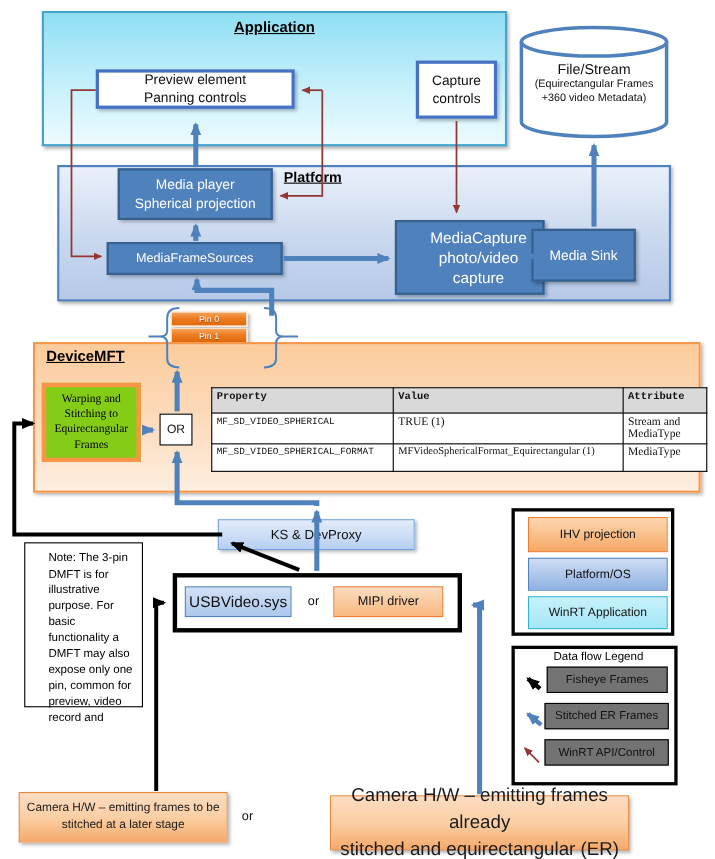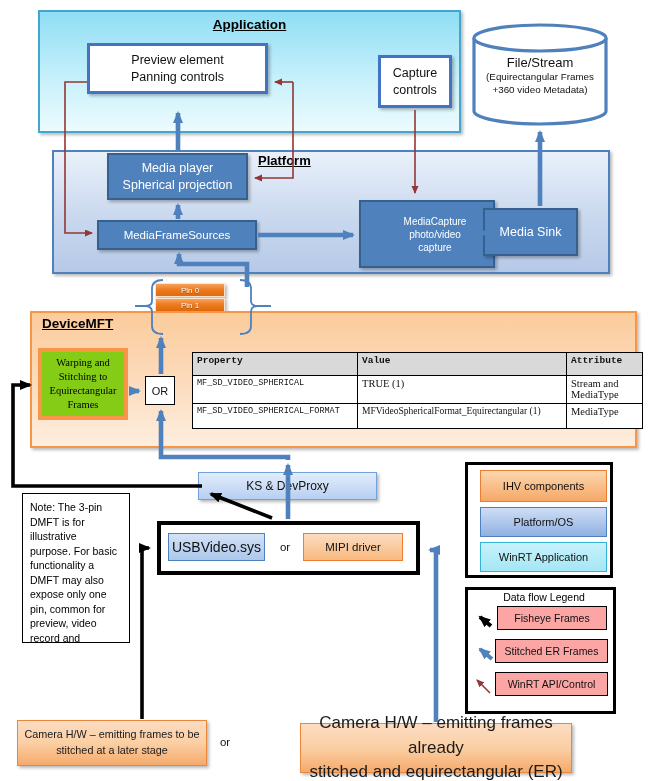--- a/index.html
+++ b/index.html
@@ -48,71 +48,71 @@
   .ks{left:198px;top:472px;width:179px;height:28px;font-size:12px;
     background:linear-gradient(180deg,#e3edfa,#b7cff2);border:1.5px solid #6fa1dc;}
   .drvwrap{left:157px;top:521px;width:263px;height:54px;background:#fff;border:4px solid #000;}
   .usb{left:168px;top:533px;width:97px;height:28px;font-size:14px;
     background:linear-gradient(180deg,#d3e2f6,#acc8ec);border:1.5px solid #4f81bd;}
   .mipi{left:303px;top:533px;width:100px;height:28px;font-size:11.5px;
     background:linear-gradient(180deg,#fcdcc0,#f8b97f);border:1.5px solid #ed7d31;}
   .orlbl{font-size:11.5px;color:#111;}
 
   .note{left:22px;top:493px;width:108px;height:150px;background:#fff;border:1.5px solid #000;
-    font-size:10.5px;line-height:14.5px;padding:6px 4px 0 7px;color:#000;}
+    font-size:10.5px;line-height:14.5px;padding:6px 4px 0 21px;color:#000;}
 
   .leg1{left:465px;top:462px;width:148px;height:116px;background:#fff;border:3px solid #000;}
   .leg-ihv{left:480px;top:470px;width:127px;height:32px;font-size:11px;
     background:linear-gradient(180deg,#fcd7b0,#f6a866);border:1.5px solid #ed7d31;}
   .leg-pos{left:480px;top:507px;width:127px;height:30px;font-size:11px;
     background:linear-gradient(180deg,#cfdef5,#8fb1e2);border:1.5px solid #4f81bd;}
   .leg-win{left:480px;top:542px;width:127px;height:30px;font-size:11px;
     background:linear-gradient(180deg,#c8f2fb,#a4e6f5);border:1.5px solid #33b3d6;}
 
   .leg2{left:465px;top:587px;width:151px;height:127px;background:#fff;border:3px solid #000;}
   .df-title{left:478px;top:591px;width:132px;font-size:10.5px;text-align:center;color:#000;}
-  .df-item{background:#fca5a5;border:1.3px solid #000;font-size:10.5px;}
+  .df-item{background:#737373;border:1.3px solid #000;font-size:10.5px;}
 
   .cam{background:linear-gradient(180deg,#fcdcc2 0%,#fbcfa4 50%,#f5aa6b 100%);
     border:1.5px solid #e8883a;font-size:10.8px;line-height:1.45;color:#1a1a1a;}
 
   svg.overlay{position:absolute;left:0;top:0;width:650px;height:781px;z-index:50;pointer-events:none;}
   .cyl-text{left:472px;top:55px;width:136px;text-align:center;z-index:10;}
   .cyl-title{font-size:13px;margin-bottom:1px;}
   .cyl-sub{font-size:9.8px;line-height:1.3;}
 </style>
 </head>
 <body>
 
 <div id="stage">
 
   <div class="abs app-sec shadow">
     <div class="abs sec-title" style="left:0;top:5px;width:100%;text-align:center;">Application</div>
   </div>
-  <div class="abs box wbox shadow ml" style="left:87px;top:43px;width:181px;height:51px;">Preview element
+  <div class="abs box wbox shadow ml" style="left:87px;top:63px;width:181px;height:36px;">Preview element
 Panning controls</div>
   <div class="abs box wbox shadow ml" style="left:378px;top:55px;width:74px;height:53px;">Capture
 controls</div>
 
   <svg class="abs" style="left:470px;top:23px;" width="140" height="106">
     <path d="M4,15 L4,88 A66,13 0 0 0 136,88 L136,15" fill="#ffffff" stroke="#4f81bd" stroke-width="3.2"></path>
     <ellipse cx="70" cy="15" rx="66" ry="13" fill="#ffffff" stroke="#4f81bd" stroke-width="3.2"></ellipse>
   </svg>
   <div class="abs cyl-text">
     <div class="cyl-title">File/Stream</div>
     <div class="cyl-sub ml">(Equirectangular Frames
 +360 video Metadata)</div>
   </div>
 
   <div class="abs plat-sec shadow"></div>
   <div class="abs sec-title" style="left:258px;top:153px;font-size:13px;">Platform</div>
   <div class="abs box bnode shadow ml" style="left:107px;top:153px;width:141px;height:47px;font-size:12.5px;">Media player
 Spherical projection</div>
   <div class="abs box bnode shadow" style="left:97px;top:220px;width:160px;height:30px;font-size:11.5px;">MediaFrameSources</div>
-  <div class="abs box bnode shadow ml" style="left:359px;top:200px;width:136px;height:68px;font-size:10px;padding-left:16px;">MediaCapture
+  <div class="abs box bnode shadow ml" style="left:359px;top:200px;width:136px;height:68px;font-size:14px;padding-left:16px;">MediaCapture
 photo/video
 capture</div>
   <div class="abs box bnode shadow" style="left:483px;top:208px;width:95px;height:48px;font-size:12.5px;">Media Sink</div>
 
   <div class="abs box pin shadow" style="top:283px;">Pin 0</div>
   <div class="abs box pin shadow" style="top:298px;">Pin 1</div>
   <div class="abs box pin shadow" style="top:313px;">Pin 2</div>
 
   <div class="abs dmft-sec shadow"></div>
   <div class="abs sec-title" style="left:42px;top:316px;">DeviceMFT</div>
@@ -154,21 +154,21 @@
 illustrative
 purpose. For basic
 functionality a
 DMFT may also
 expose only one
 pin, common for
 preview, video
 record and</div>
 
   <div class="abs leg1"></div>
-  <div class="abs box leg-ihv">IHV components</div>
+  <div class="abs box leg-ihv">IHV projection</div>
   <div class="abs box leg-pos">Platform/OS</div>
   <div class="abs box leg-win">WinRT Application</div>
 
   <div class="abs leg2"></div>
   <div class="abs df-title">Data flow Legend</div>
   <div class="abs box df-item" style="left:497px;top:606px;width:110px;height:24px;">Fisheye Frames</div>
   <div class="abs box df-item" style="left:495px;top:639px;width:113px;height:24px;">Stitched ER Frames</div>
   <div class="abs box df-item" style="left:495px;top:672px;width:113px;height:24px;">WinRT API/Control</div>
 
   <div class="abs box cam shadow ml" style="left:17px;top:720px;width:190px;height:46px;">Camera H/W – emitting frames to be

